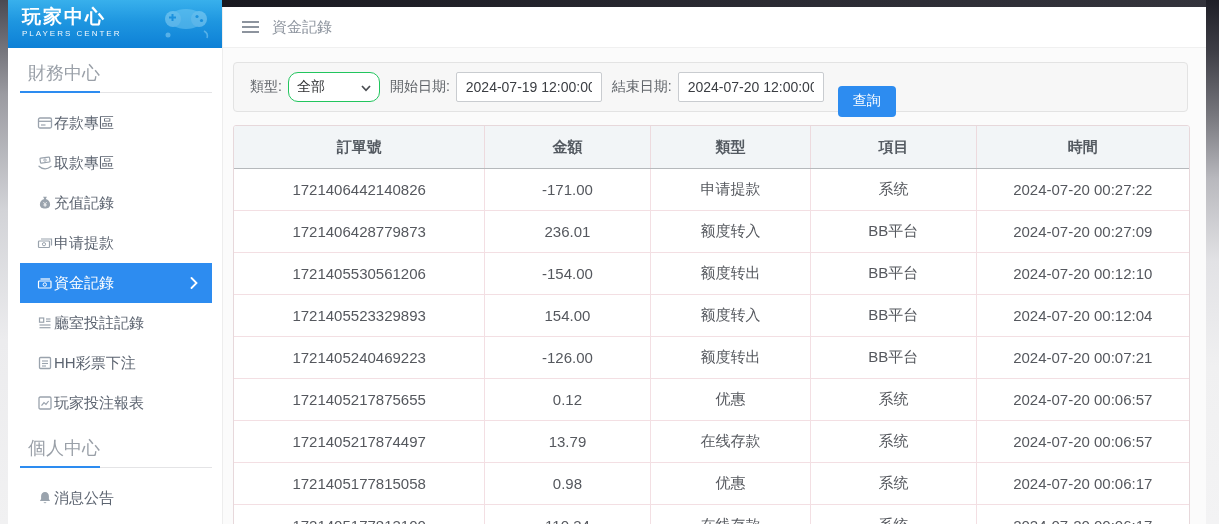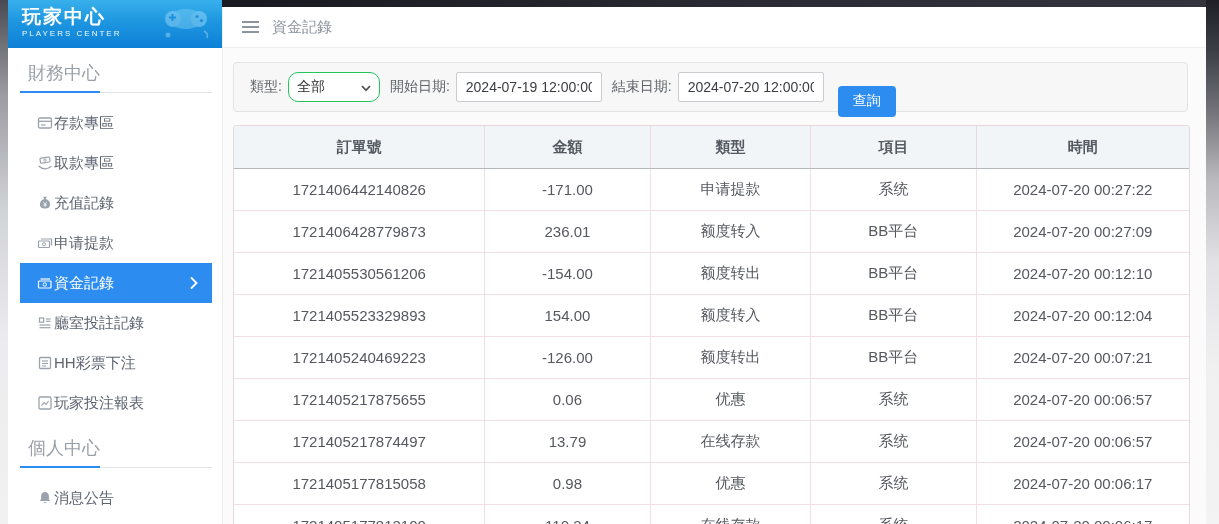--- a/index.html
+++ b/index.html
@@ -287,21 +287,21 @@
             </tr>
             <tr>
               <td>1721405240469223</td>
               <td>-126.00</td>
               <td>额度转出</td>
               <td>BB平台</td>
               <td>2024-07-20 00:07:21</td>
             </tr>
             <tr>
               <td>1721405217875655</td>
-              <td>0.06</td>
+              <td>0.12</td>
               <td>优惠</td>
               <td>系统</td>
               <td>2024-07-20 00:06:57</td>
             </tr>
             <tr>
               <td>1721405217874497</td>
               <td>13.79</td>
               <td>在线存款</td>
               <td>系统</td>
               <td>2024-07-20 00:06:57</td>

